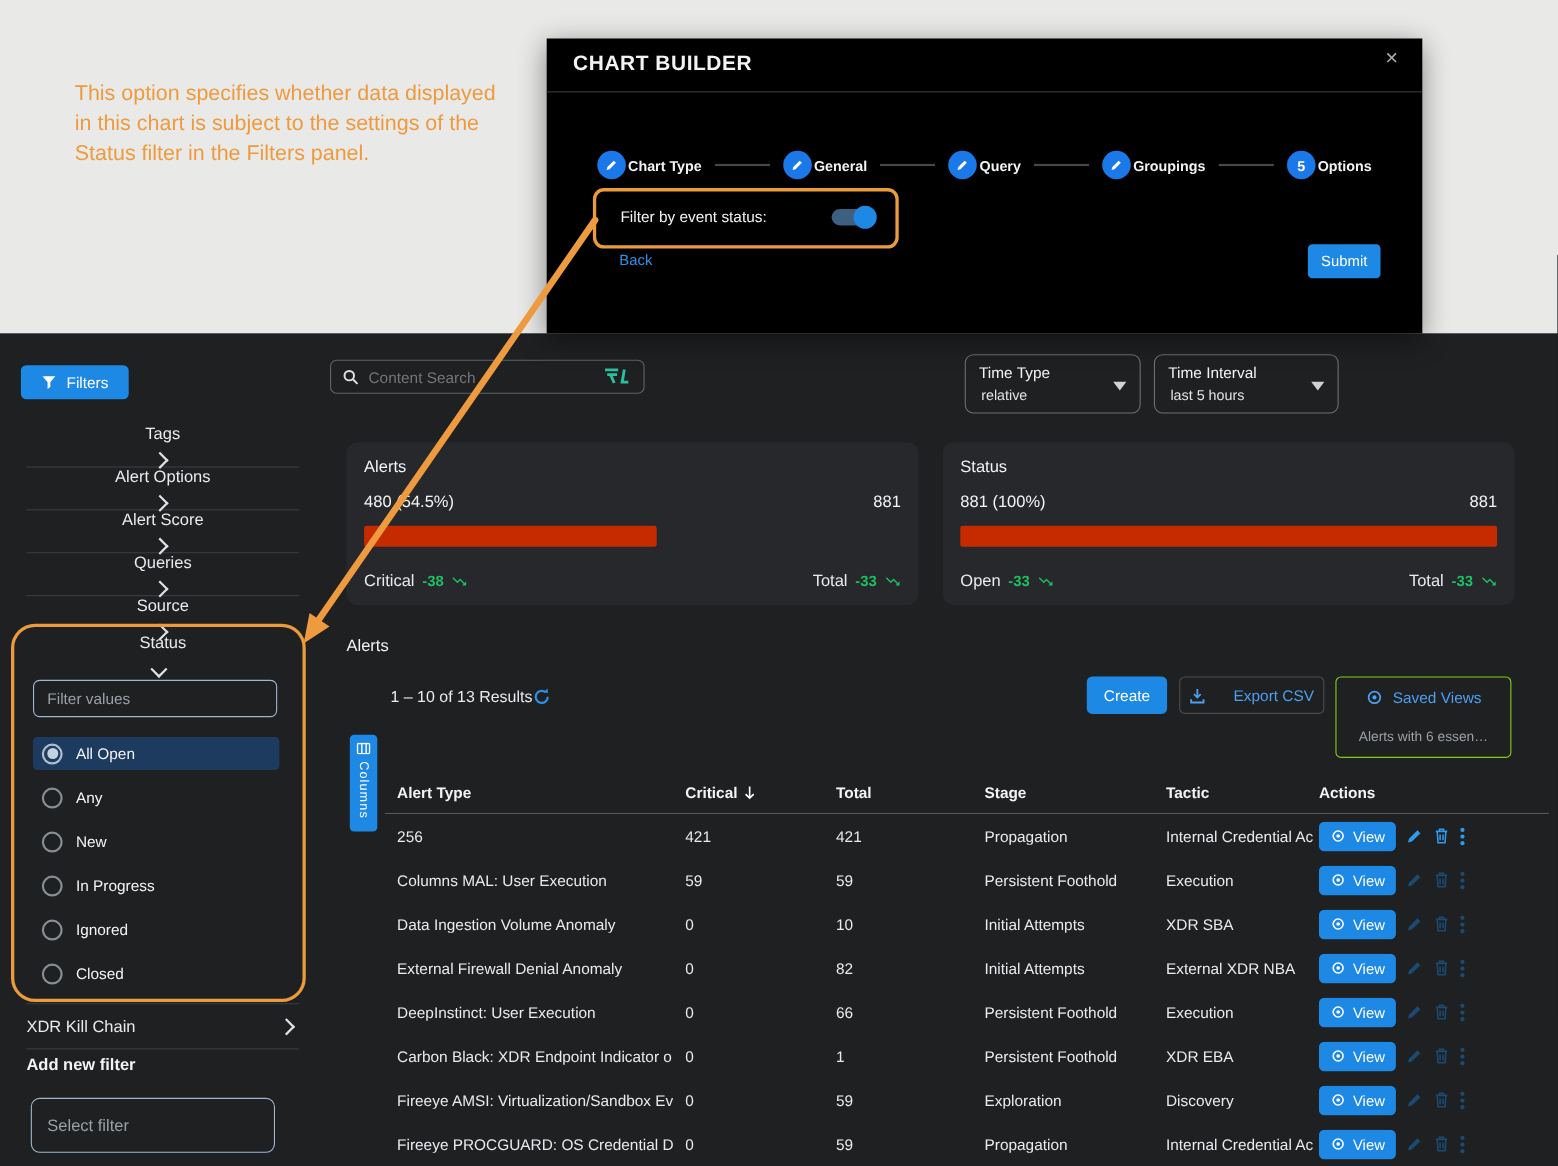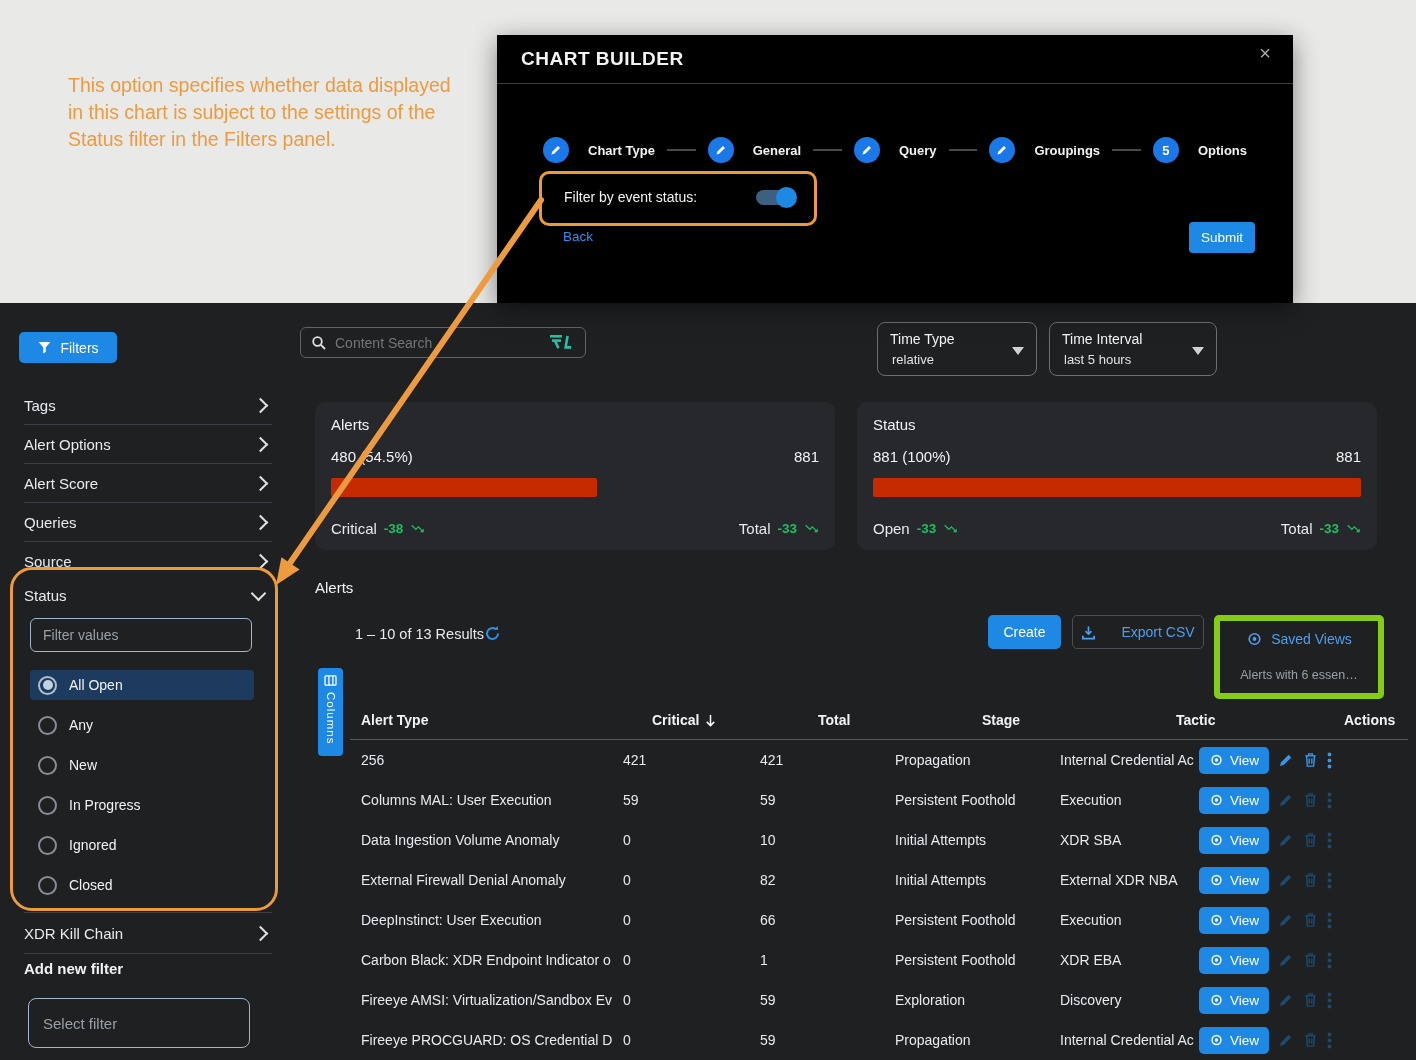--- a/index.html
+++ b/index.html
@@ -15,35 +15,35 @@
 
   
   .arrow-svg{left:0;top:0;width:1416px;height:1060px;pointer-events:none;z-index:60;}
 
   
   .modal{left:497px;top:15px;width:796px;height:268px;background:#000000;z-index:10;box-shadow:0 6px 24px rgba(0,0,0,.45);margin-top:20px;}
   .modal-header{position:absolute;left:0;top:0;right:0;height:48px;border-bottom:1px solid #3a3b3d;}
   .modal-title{position:absolute;left:24px;top:13px;color:#f1f3f4;font-size:19px;font-weight:bold;letter-spacing:.5px;}
   .modal-close{position:absolute;right:22px;top:8px;color:#a8abae;font-size:20px;cursor:pointer;line-height:20px;}
   .stepper{position:absolute;left:46px;right:46px;top:100px;height:30px;display:flex;align-items:center;}
-  .step{display:flex;align-items:center;gap:19px;flex:0 0 auto;}
+  .step{display:flex;align-items:center;gap:2px;flex:0 0 auto;}
   .step-circle{width:26px;height:26px;border-radius:50%;background:#1a78e8;display:flex;align-items:center;justify-content:center;color:#fff;font-size:13px;font-weight:bold;}
   .step-label{color:#f1f3f4;font-size:13px;font-weight:600;}
   .step-conn{flex:1 1 auto;height:2px;background:#46494c;margin:0 12px;}
   .toggle-box{position:absolute;left:42px;top:136px;width:272px;height:49px;border:3px solid #eb9a3c;border-radius:10px;}
   .toggle-label{position:absolute;left:22px;top:15px;color:#f1f3f4;font-size:14px;}
   .toggle{position:absolute;right:20px;top:16px;width:38px;height:15px;background:#3d5f80;border-radius:8px;cursor:pointer;}
   .toggle-knob{position:absolute;right:-3px;top:-3px;width:21px;height:21px;border-radius:50%;background:#1e88e5;}
   .back-link{position:absolute;left:66px;top:194px;color:#2f8fe8;font-size:13.5px;cursor:pointer;}
   .submit-btn{position:absolute;left:692px;top:187px;width:66px;height:31px;background:#1e88e5;border:none;border-radius:4px;color:#fff;font-size:13.5px;font-family:inherit;cursor:pointer;}
 
   
   .filters-btn{left:19px;top:332px;width:98px;height:31px;background:#1e88e5;border-radius:5px;display:flex;align-items:center;justify-content:center;gap:8px;color:#fff;font-size:14px;cursor:pointer;}
   .side-rows{left:24px;top:386px;width:248px;}
-  .side-row{height:38px;display:flex;align-items:center;justify-content:space-between;border-bottom:1px solid #3a3e42;cursor:pointer;}
+  .side-row{height:38px;display:flex;align-items:center;justify-content:space-between;border-bottom:1px solid #3a3e42;cursor:pointer;flex-direction:column;}
   .side-row:last-child{border-bottom:none;}
   .side-row .lbl{color:#e8eaed;font-size:15px;}
   .chev{width:9px;height:9px;border-right:2.5px solid #dfe2e5;border-bottom:2.5px solid #dfe2e5;transform:rotate(-45deg);margin-right:6px;}
   .chev.down{transform:rotate(45deg);margin-right:8px;margin-top:-4px;}
   .status-ring{left:10px;top:567px;width:262px;height:338px;border:3px solid #eb9a3c;border-radius:22px;z-index:40;pointer-events:none;}
   .filter-values{left:30px;top:618px;width:222px;height:34px;background:transparent;border:1px solid #9fb6cd;border-radius:6px;color:#e8eaed;font-size:14px;padding:0 12px;box-sizing:border-box;font-family:inherit;}
   .filter-values::placeholder,.select-filter::placeholder{color:#9aa0a6;}
   .status-options{left:30px;top:670px;width:224px;}
   .opt-row{height:30px;margin-bottom:10px;display:flex;align-items:center;gap:12px;padding-left:8px;border-radius:4px;cursor:pointer;box-sizing:border-box;}
   .opt-row.sel{background:#1d3a5f;}
@@ -77,29 +77,29 @@
   .trend-group .delta{color:#1dbf61;font-size:13.5px;font-weight:bold;}
   .trend-icon{color:#1dbf61;display:flex;}
 
   
   .section-title{left:315px;top:579px;color:#f1f3f4;font-size:15px;}
   .results-line{left:355px;top:625px;display:flex;align-items:center;}
   .results-text{color:#e8eaed;font-size:14.5px;}
   .refresh-btn{color:#2f8fe8;display:flex;cursor:pointer;}
   .create-btn{left:988px;top:615px;width:73px;height:34px;background:#1e88e5;border:none;border-radius:5px;color:#fff;font-size:14px;font-family:inherit;cursor:pointer;}
   .export-btn{left:1072px;top:615px;width:132px;height:34px;background:transparent;border:1px solid #4a4e52;border-radius:5px;color:#4d9fef;font-size:14px;font-family:inherit;cursor:pointer;display:flex;align-items:center;justify-content:center;gap:25px;}
-  .saved-box{left:1214px;top:615px;width:158px;height:72px;border:6px solid #84cc16;border-radius:5px;cursor:pointer;}
+  .saved-box{left:1214px;top:615px;width:158px;height:72px;border:1px solid #84cc16;border-radius:5px;cursor:pointer;}
   .saved-top{position:absolute;left:0;right:0;top:10px;display:flex;align-items:center;justify-content:center;gap:8px;color:#4d9fef;font-size:14px;}
   .saved-sub{position:absolute;left:0;right:0;bottom:11px;text-align:center;color:#9aa0a6;font-size:12.5px;}
 
   
   .columns-tab{left:318px;top:668px;width:25px;height:88px;background:#1e88e5;border-radius:4px;display:flex;flex-direction:column;align-items:center;padding-top:7px;box-sizing:border-box;gap:6px;cursor:pointer;}
   .columns-tab .vtext{writing-mode:vertical-rl;color:#fff;font-size:11.5px;letter-spacing:1px;}
   .tgrid{display:grid;grid-template-columns:262px 137px 135px 165px 139px 209px;align-items:center;padding-left:11px;box-sizing:border-box;}
-  .thead{left:350px;top:704px;width:1058px;height:32px;gap:29px;}
+  .thead{left:350px;top:704px;width:1058px;height:32px;}
   .thead .hcell{color:#f1f3f4;font-size:14px;font-weight:bold;display:flex;align-items:center;gap:6px;cursor:pointer;}
   .hline{left:350px;top:739px;width:1058px;height:1px;background:#55585c;}
   .tbody{left:350px;top:740px;width:1066px;}
   .trow{height:40px;}
   .tcell{color:#e8eaed;font-size:14px;white-space:nowrap;overflow:hidden;}
   .acell{display:flex;align-items:center;gap:9px;}
   .view-btn{width:70px;height:27px;background:#1e88e5;border:none;border-radius:5px;color:#fff;font-size:13.5px;font-family:inherit;display:flex;align-items:center;justify-content:center;gap:6px;cursor:pointer;flex:0 0 auto;}
   .icon-btn{background:none;border:none;padding:0;display:flex;cursor:pointer;color:#2f9bf0;}
   .trow.dim .icon-btn{color:#1c4a73;}
   .sort-icon{color:#fff;display:flex;}

